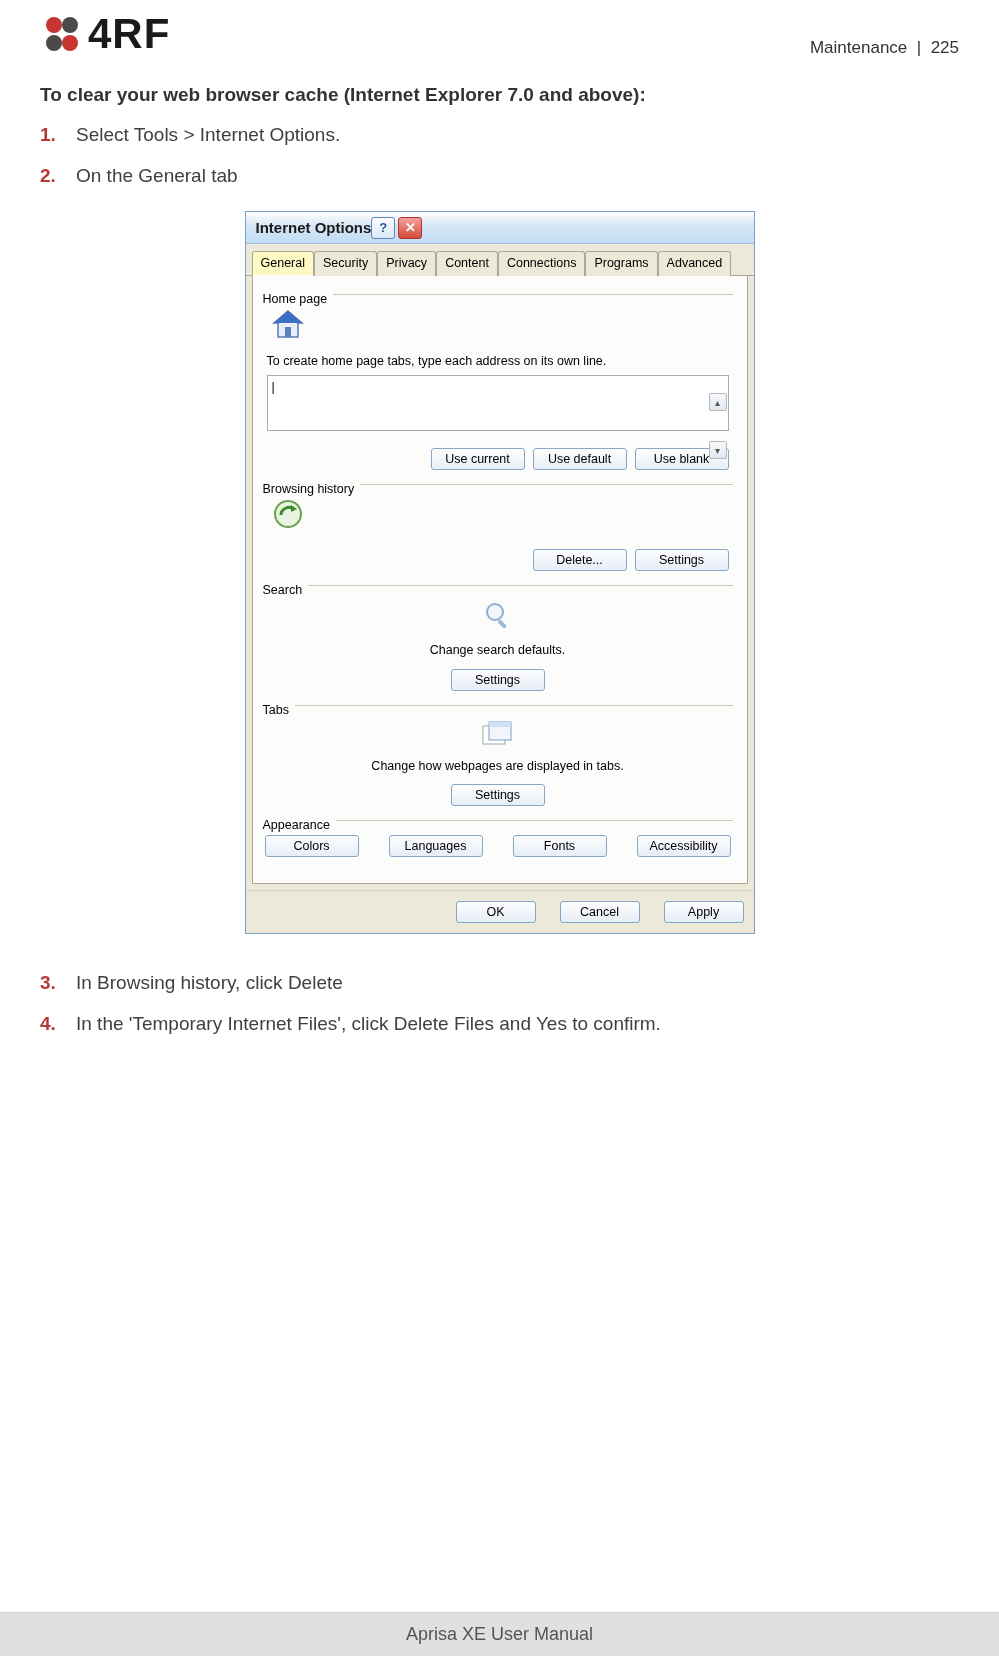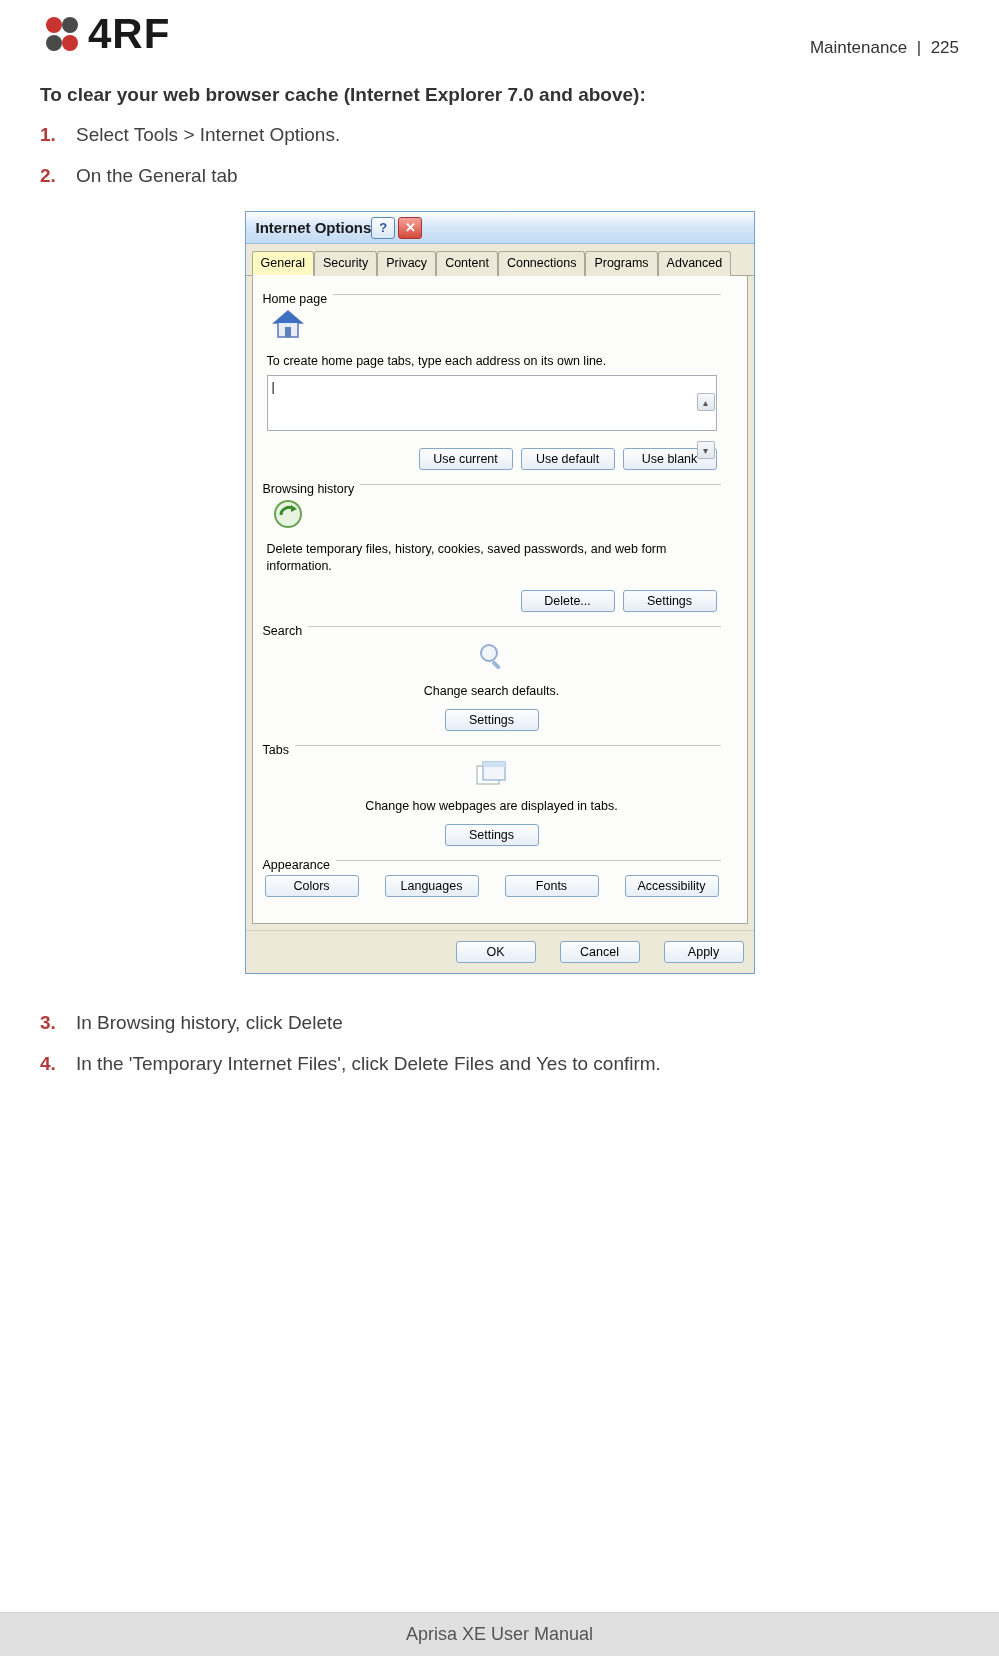--- a/index.html
+++ b/index.html
@@ -77,21 +77,21 @@
     background: #fef9c3;
     z-index: 2;
     border-bottom: 1px solid #fcfcfa;
     font-weight: normal;
   }
   .tabbody {
     background: #fcfcfa;
     border: 1px solid #aca899;
     border-top: none;
     margin: 0 6px 6px 6px;
-    padding: 10px 26px 12px 10px;
+    padding: 10px 14px 12px 10px;
   }
   .group {
     position: relative;
     margin: 8px 0 14px 0;
   }
   .group-label {
     position: absolute;
     top: -2px; left: 0;
     font-size: 12.5px;
     background: #fcfcfa;
@@ -237,21 +237,20 @@
           <div class="group-line"></div>
           <div class="group-content">
             <div class="group-icon">
               <svg width="34" height="34" viewBox="0 0 34 34">
                 <circle cx="17" cy="17" r="13" fill="#e8f3e2" stroke="#6aa34f" stroke-width="2"></circle>
                 <path d="M 10 18 C 10 12, 18 8, 22 12" fill="none" stroke="#3a8a2a" stroke-width="3"></path>
                 <polygon points="20,8 26,12 20,15" fill="#3a8a2a"></polygon>
               </svg>
             </div>
             <div style="flex:1; display:flex; flex-direction:column; gap:8px;">
-              <div class="group-desc">Delete temporary files, history, cookies, saved passwords, and web form information.</div>
               <div class="btnrow">
                 <div class="wbtn">Delete...</div>
                 <div class="wbtn">Settings</div>
               </div>
             </div>
           </div>
         </div>
 
         <div class="group">
           <span class="group-label">Search</span>

